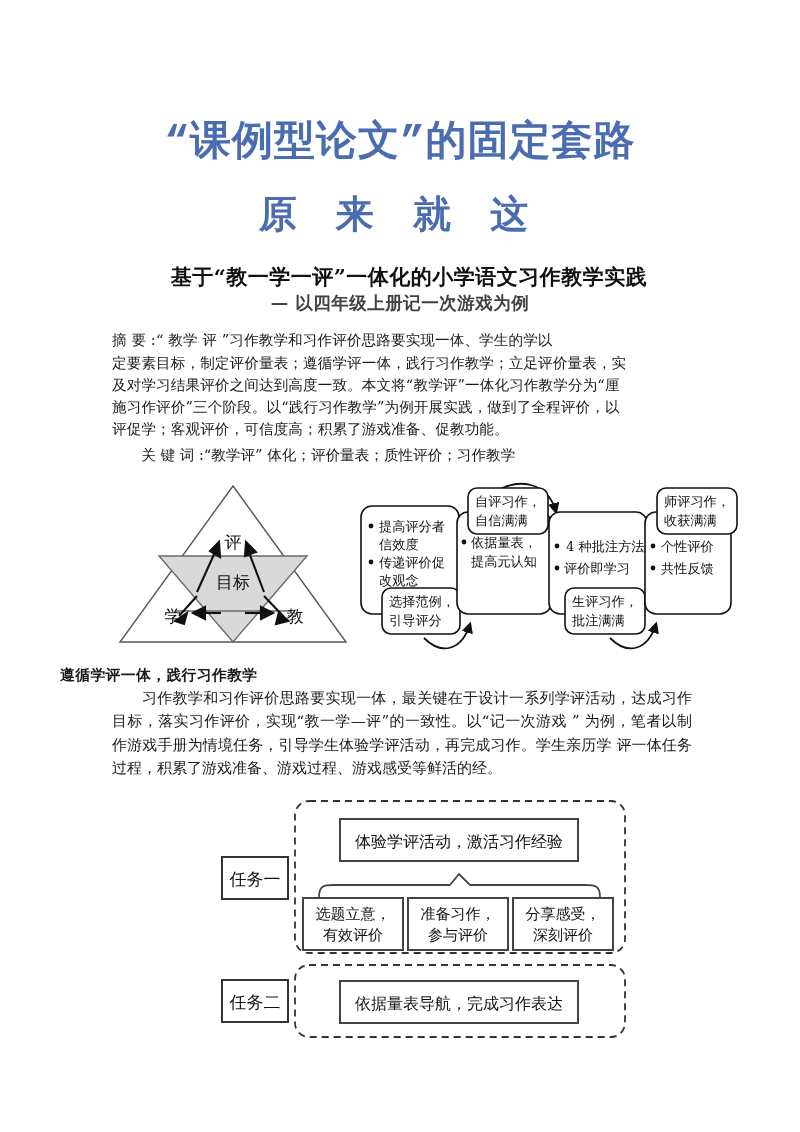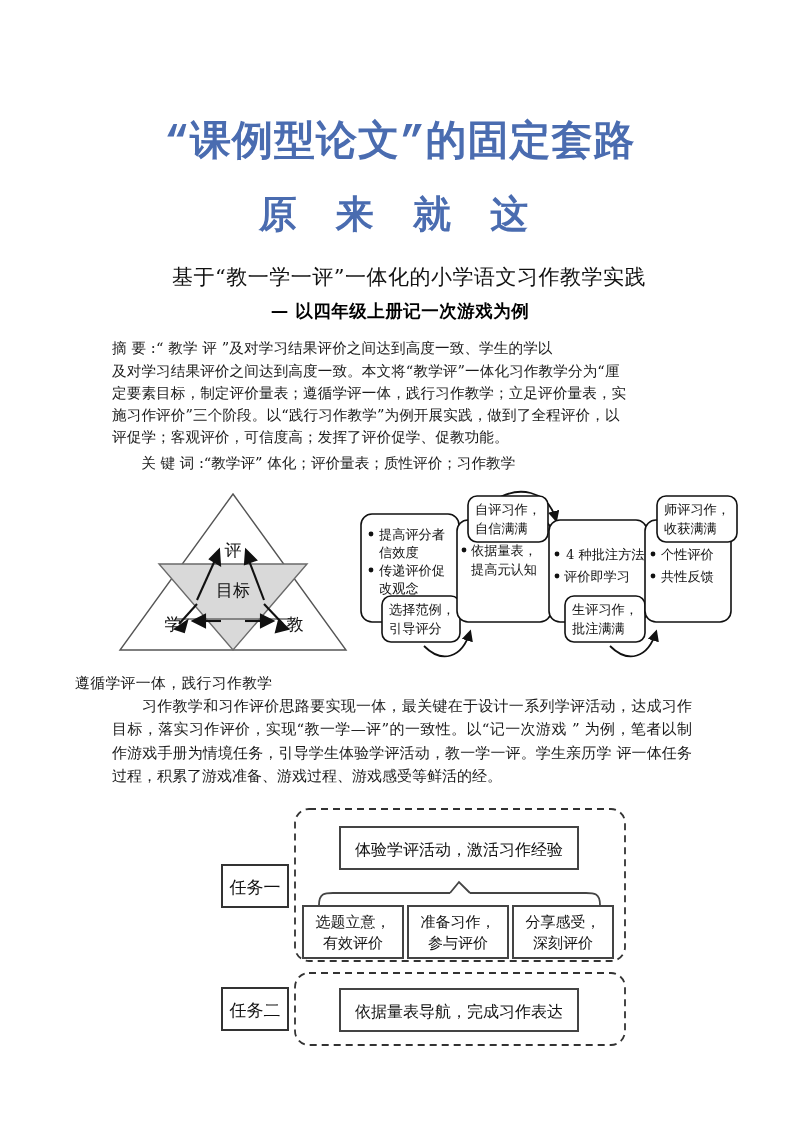--- a/index.html
+++ b/index.html
@@ -42,32 +42,31 @@
     color: #4a6cb0;
     letter-spacing: 13px;
     line-height: 1.45;
     margin-top: 17px;
     font-family: "DejaVu Serif", "Liberation Serif", serif;
   }
 
   .subtitle1 {
     text-align: center;
     font-size: 21px;
-    font-weight: normal;
+    font-weight: bold;
     color: #111;
     margin-top: 22px;
     letter-spacing: 0.5px;
     padding-left: 18px;
   }
   .subtitle2 {
     text-align: center;
     font-size: 17.5px;
     font-weight: bold;
-    color: #000000;
-    margin-top: 8px;
+    color: #404040;
     letter-spacing: 0.5px;
   }
 
   
   .abstract {
     margin: 14px 108px 0 112px;
     font-size: 14.6px;
     line-height: 1.52;
     text-align: justify;
     text-justify: inter-ideograph;
@@ -98,23 +97,23 @@
   .flow-wrap {
     position: absolute;
     left: 358px;
     top: 0px;
     width: 392px;
     height: 180px;
   }
 
   
   .section-head {
-    margin: 6px 0 0 75px;
+    margin: 6px 0 0 60px;
     font-size: 14.8px;
-    font-weight: normal;
+    font-weight: bold;
     letter-spacing: 0.4px;
   }
   .body-para {
     margin: 2px 108px 0 112px;
     font-size: 15px;
     line-height: 1.56;
     text-align: justify;
     text-justify: inter-ideograph;
     text-indent: 2em;
   }
@@ -140,25 +139,25 @@
 
   <div class="title-block">
     <div class="title-line1">“课例型论文”的固定套路</div>
     <div class="title-line2">原 来 就 这</div>
   </div>
 
   <div class="subtitle1">基于“教一学一评”一体化的小学语文习作教学实践</div>
   <div class="subtitle2">— 以四年级上册记一次游戏为例</div>
 
   <div class="abstract">
-    <p>摘 要 :“ 教学 评 ”及对学习结果评价之间达到高度一致、学生的学以</p>
+    <p>摘 要 :“ 教学 评 ”习作教学和习作评价思路要实现一体、学生的学以</p>
+    <p>定要素目标，制定评价量表；遵循学评一体，践行习作教学；立足评价量表，实</p>
     <p>及对学习结果评价之间达到高度一致。本文将“教学评”一体化习作教学分为“厘</p>
-    <p>定要素目标，制定评价量表；遵循学评一体，践行习作教学；立足评价量表，实</p>
     <p>施习作评价”三个阶段。以“践行习作教学”为例开展实践，做到了全程评价，以</p>
-    <p>评促学；客观评价，可信度高；发挥了评价促学、促教功能。</p>
+    <p>评促学；客观评价，可信度高；积累了游戏准备、促教功能。</p>
   </div>
   <div class="keywords">关 键 词 :“教学评”  体化；评价量表；质性评价；习作教学</div>
 
   <div class="figure1">
 
     <div class="tri-wrap">
       <svg width="240" height="170" viewBox="0 0 240 170">
 
         <polygon points="120,6 233,162 7,162" fill="#ffffff" stroke="#555" stroke-width="1.4"></polygon>
 
@@ -245,21 +244,21 @@
           <text class="fig-txt" x="303" y="95" font-size="13.2">共性反馈</text>
           <rect x="299" y="10" width="80" height="46" rx="9" ry="9" fill="#fff" stroke="#111" stroke-width="1.6"></rect>
           <text class="fig-txt" x="306" y="28" font-size="13.2">师评习作，</text>
           <text class="fig-txt" x="306" y="47" font-size="13.2">收获满满</text>
         </g>
       </svg>
     </div>
   </div>
 
   <div class="section-head">遵循学评一体，践行习作教学</div>
-  <div class="body-para">习作教学和习作评价思路要实现一体，最关键在于设计一系列学评活动，达成习作目标，落实习作评价，实现“教一学—评”的一致性。以“记一次游戏 ” 为例，笔者以制作游戏手册为情境任务，引导学生体验学评活动，教一学一评。学生亲历学 评一体任务过程，积累了游戏准备、游戏过程、游戏感受等鲜活的经。</div>
+  <div class="body-para">习作教学和习作评价思路要实现一体，最关键在于设计一系列学评活动，达成习作目标，落实习作评价，实现“教一学—评”的一致性。以“记一次游戏 ” 为例，笔者以制作游戏手册为情境任务，引导学生体验学评活动，再完成习作。学生亲历学 评一体任务过程，积累了游戏准备、游戏过程、游戏感受等鲜活的经。</div>
 
   <div class="figure2">
     <svg width="800" height="260" viewBox="0 0 800 260">
 
       <g>
         <rect x="218" y="882" width="0" height="0"></rect>
 
         <rect x="222" y="62" width="66" height="42" fill="#fff" stroke="#333" stroke-width="2"></rect>
         <text class="fig-txt" x="255" y="90" font-size="17" text-anchor="middle">任务一</text>
 

